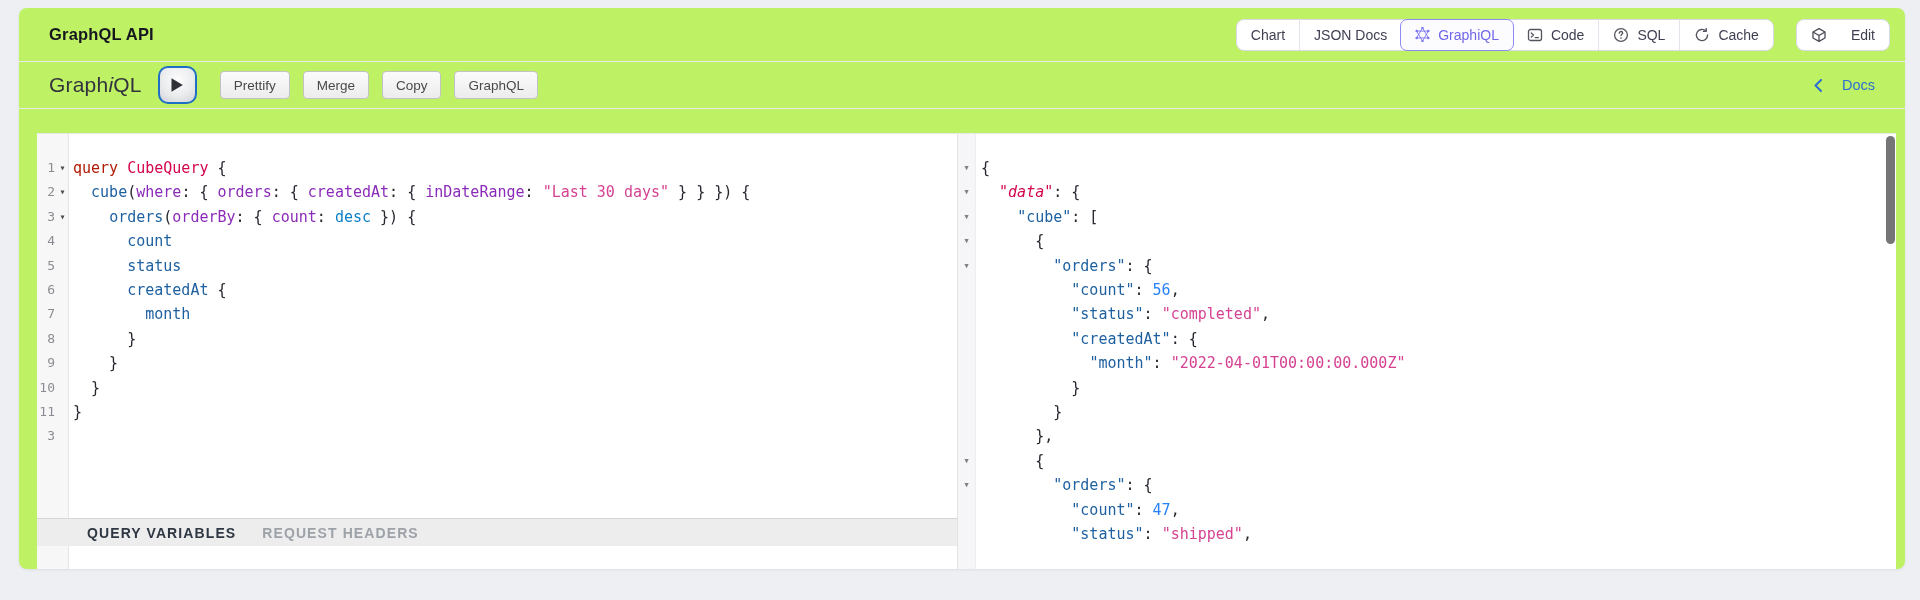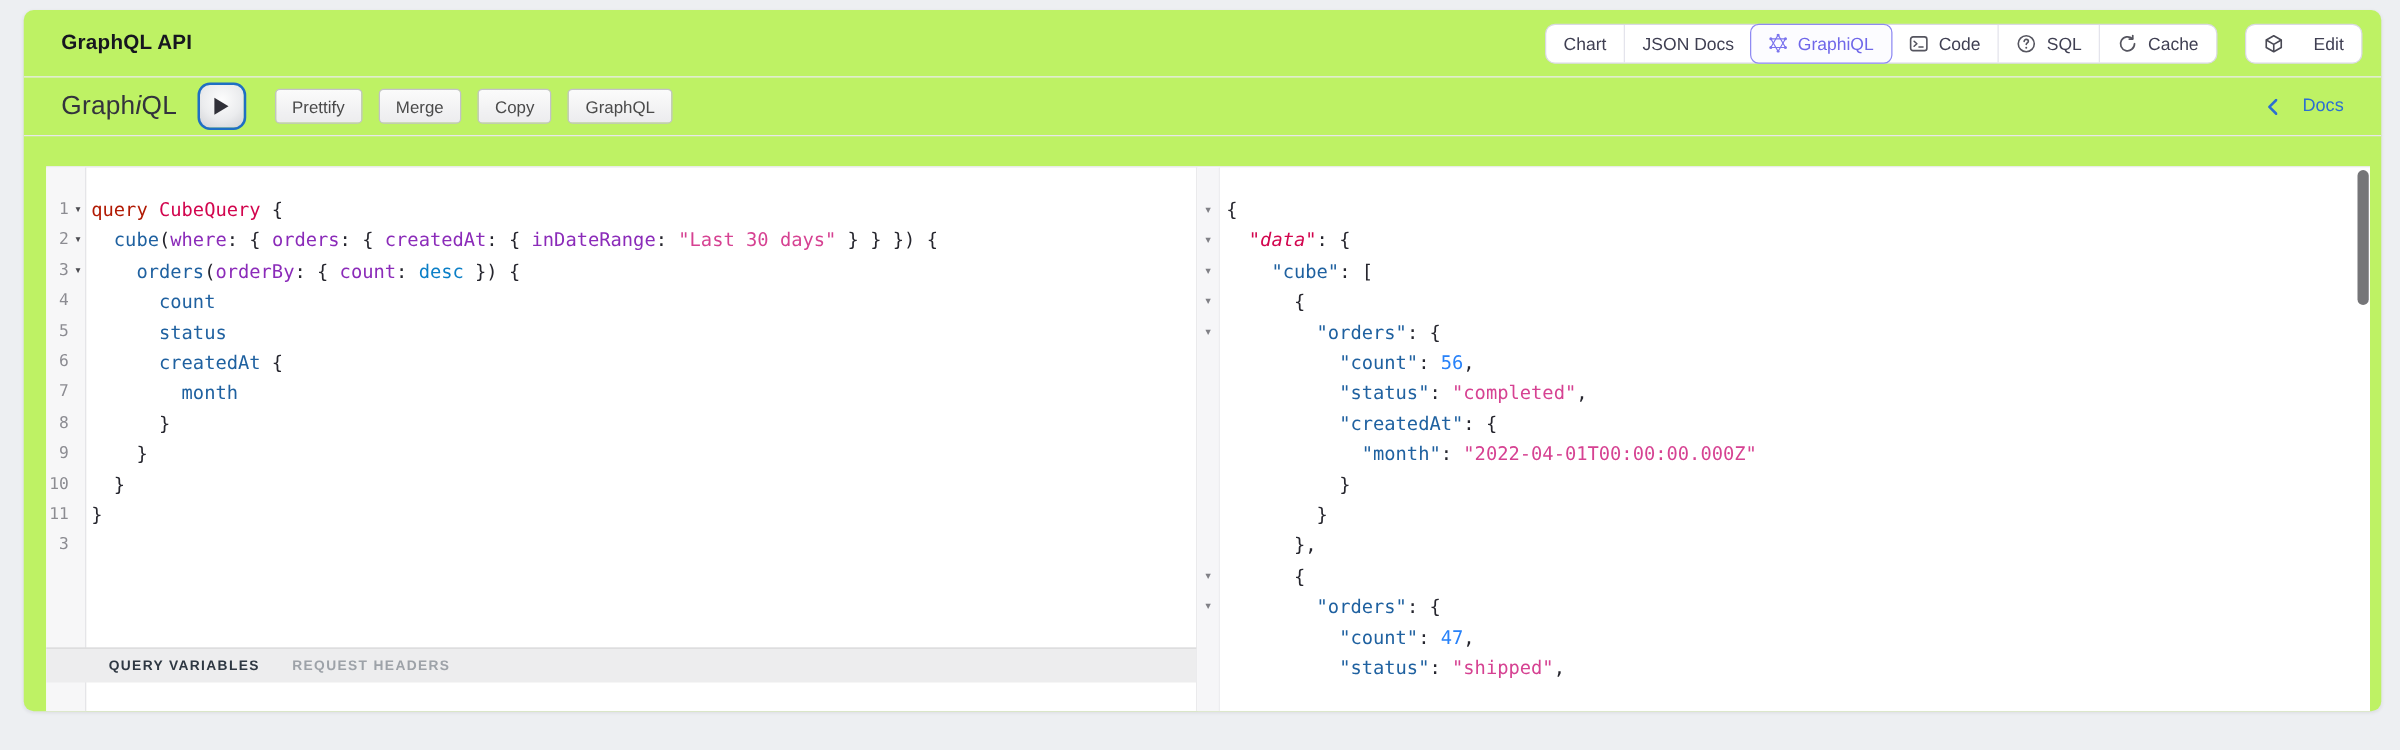--- a/index.html
+++ b/index.html
@@ -68,21 +68,21 @@
   .fold-col .gutter-line { justify-content:center; }
   .fold-col .fold { color:#808086; font-size:11px; }
   .r-code { position:absolute; left:19px; top:0; right:14px; bottom:0;
     padding:22px 0 0 4px; white-space:pre; overflow:hidden; }
   .scroll-thumb { position:absolute; right:1px; top:2px; width:9px; height:108px;
     background:#757578; border-radius:5px; cursor:pointer; }
 
   .variables-bar { position:absolute; left:0; right:0; bottom:23px; height:28px;
     background:#ededee; border-top:1px solid #d7d7d9; display:flex; align-items:center;
     padding-left:50px; gap:26px; }
-  .var-tab { font-size:11px; font-weight:700; letter-spacing:1.1px; cursor:pointer; }
+  .var-tab { font-size:14px; font-weight:700; letter-spacing:1.1px; cursor:pointer; }
   .var-tab.active { color:#2e3742; }
   .var-tab.inactive { color:#9da2a8; }
 
   
   :root { --c-kw:#b11a04; --c-def:#d2054e; --c-prop:#1f61a0; --c-attr:#8b2bb9;
     --c-str:#d64292; --c-enum:#0b7fc7; --c-num:#2882f9; --c-punc:#26262e;
     --c-selected:#6f67e9; }
   .tk-kw{color:var(--c-kw);} .tk-def{color:var(--c-def);text-align:center;} .tk-prop{color:var(--c-prop);}
   .tk-attr{color:var(--c-attr);} .tk-str{color:var(--c-str);} .tk-enum{color:var(--c-enum);}
   .tk-num{color:var(--c-num);} .tk-key{color:var(--c-prop);}

